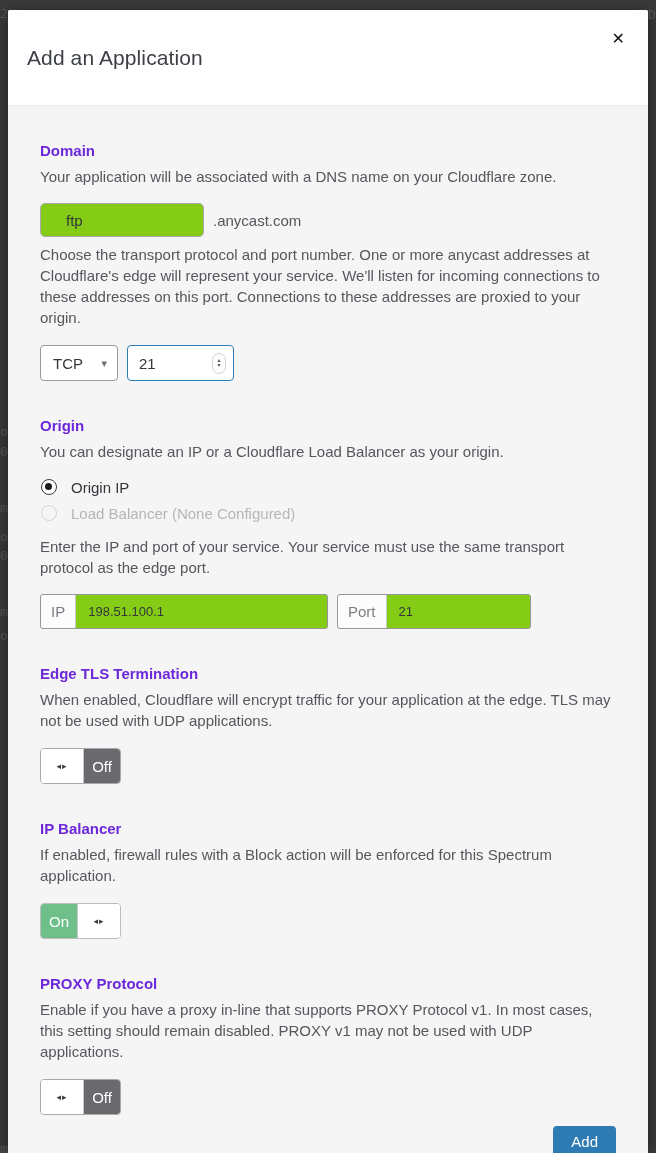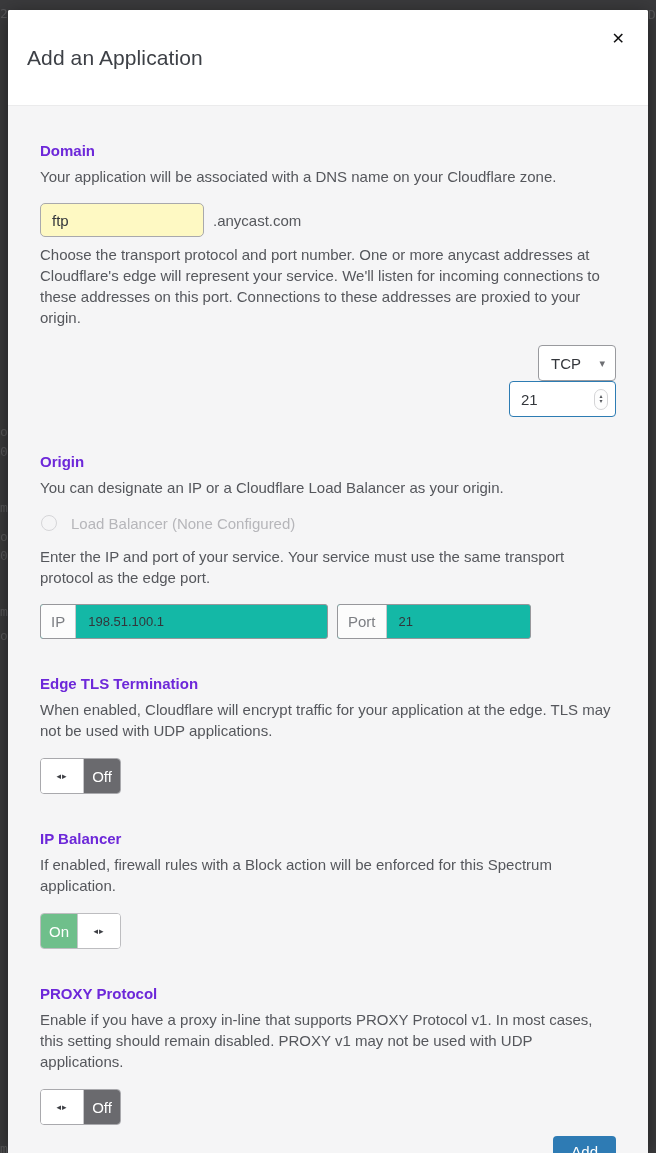--- a/index.html
+++ b/index.html
@@ -71,32 +71,32 @@
     margin-top: 7px;
     font-size: 15px;
     line-height: 21px;
     color: #55575c;
     max-width: 580px;
   }
   
   .domain-row { margin-top: 16px; display: flex; align-items: center; }
   .text-input {
     width: 164px; height: 34px;
-    background: #fef9c3;
+    background: #84cc16;
     border: 1px solid #a9a9ad;
     border-radius: 5px;
-    padding: 0 11px;
+    padding: 0 25px;
     font-size: 15px;
     color: #33363b;
     font-family: inherit;
     outline: none;
   }
   .domain-suffix { margin-left: 9px; font-size: 15px; color: #55575c; }
   
-  .edgeport-row { margin-top: 17px; display: flex; align-items: flex-end; flex-direction: column; }
+  .edgeport-row { margin-top: 17px; display: flex; align-items: center; }
   .select-box {
     width: 78px; height: 36px;
     background: #ffffff;
     border: 1px solid #999a9e;
     border-radius: 4px;
     display: flex; align-items: center;
     padding: 0 10px 0 12px;
     cursor: pointer;
   }
   .select-value { font-size: 15px; color: #33363b; flex: 1; }
@@ -144,21 +144,21 @@
     background: #1b1c1e;
   }
   .radio-row.disabled .radio-circle { border-color: #d5d5d8; background: transparent; }
   .radio-label { margin-left: 14px; font-size: 15px; color: #33363b; }
   .radio-row.disabled .radio-label { color: #b6b6ba; }
   .origin-ip-desc { margin-top: 11px; }
   
   .ipport-row { margin-top: 16px; display: flex; align-items: center; }
   .input-group {
     height: 35px;
-    background: #14b8a6;
+    background: #84cc16;
     border: 1px solid #97979b;
     border-radius: 3px;
     display: flex; align-items: stretch;
     overflow: hidden;
   }
   .input-group .prefix {
     display: flex; align-items: center;
     padding: 0 10px;
     font-size: 15px;
     color: #7c7e83;
@@ -260,20 +260,24 @@
         <span class="stepper">
           <span>▴</span>
           <span>▾</span>
         </span>
       </div>
     </div>
 
     <div class="section-label">Origin</div>
     <div class="section-desc">You can designate an IP or a Cloudflare Load Balancer as your origin.</div>
     <div class="radio-group">
+      <div class="radio-row">
+        <span class="radio-circle checked"></span>
+        <span class="radio-label">Origin IP</span>
+      </div>
       <div class="radio-row disabled">
         <span class="radio-circle"></span>
         <span class="radio-label">Load Balancer (None Configured)</span>
       </div>
     </div>
     <div class="section-desc origin-ip-desc">Enter the IP and port of your service. Your service must use the same transport protocol as the edge port.</div>
     <div class="ipport-row">
       <div class="input-group ip-group">
         <span class="prefix">IP</span>
         <span class="val">198.51.100.1</span>

